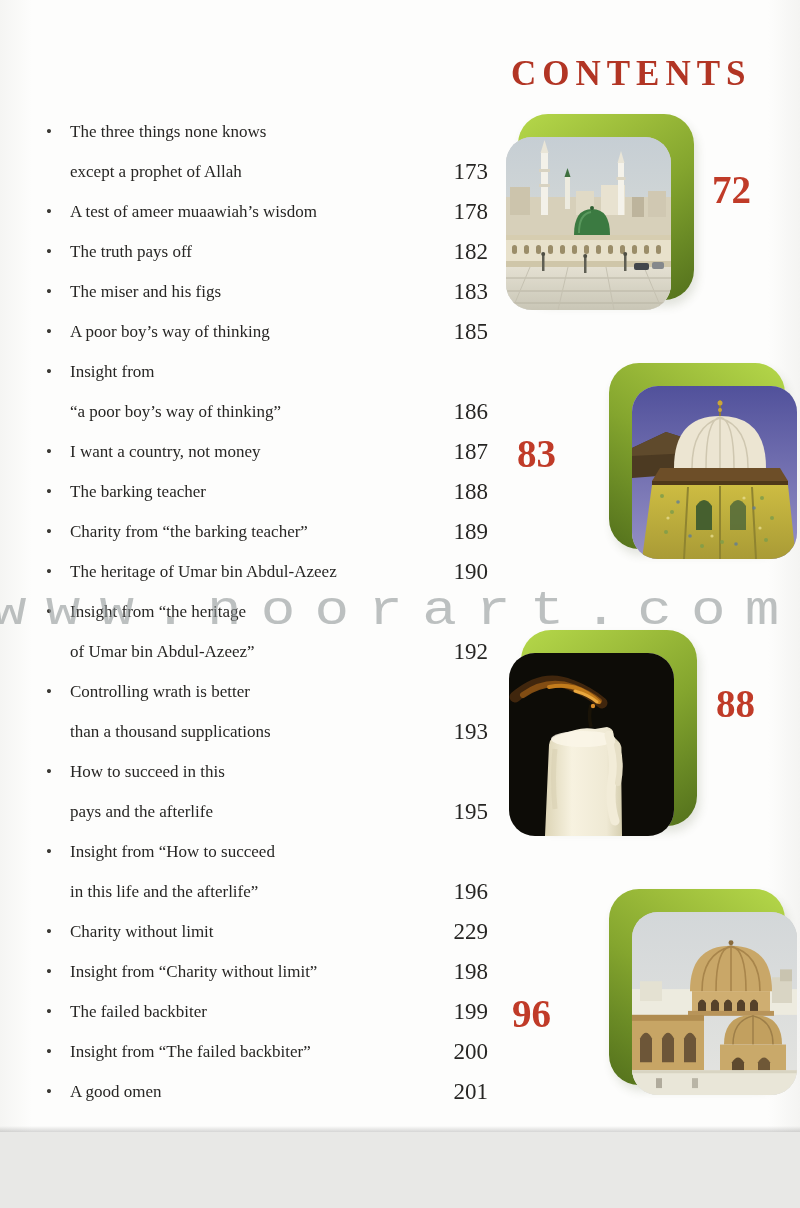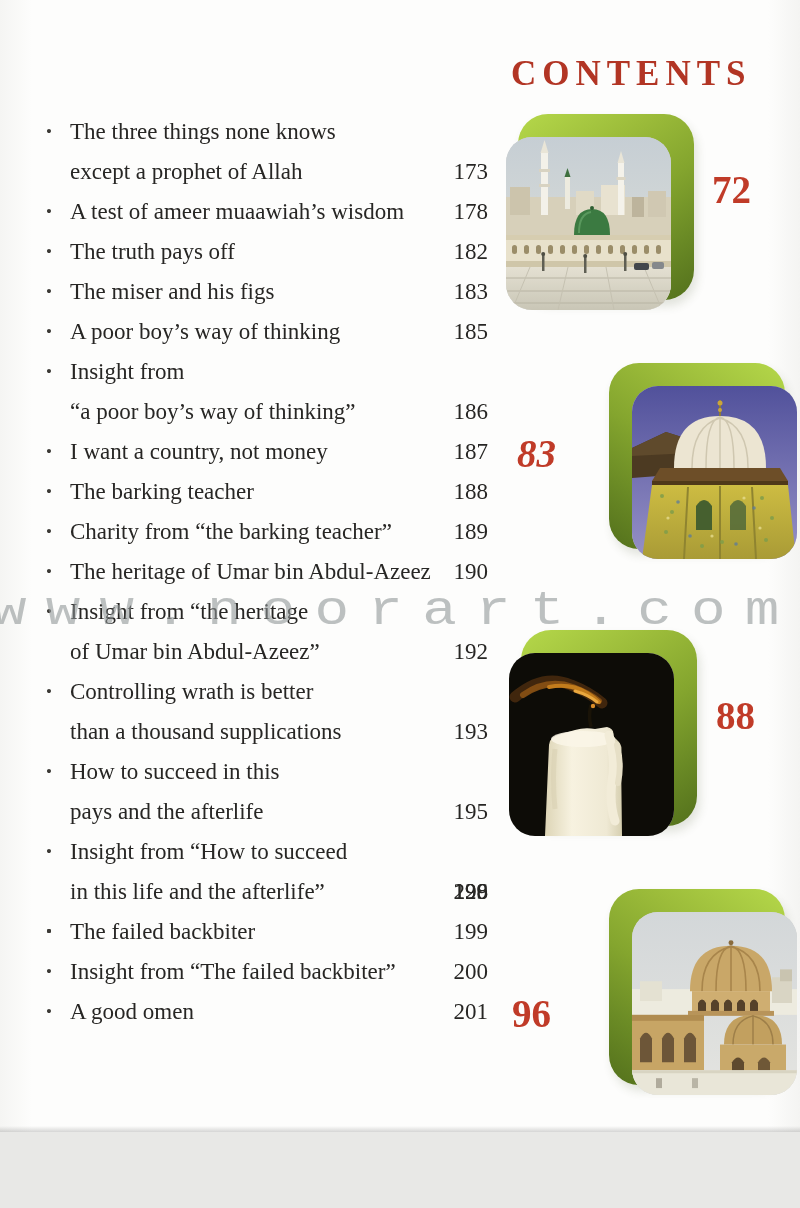--- a/index.html
+++ b/index.html
@@ -8,21 +8,21 @@
     background:linear-gradient(90deg,#f5f5f3 0%,#fdfdfc 4%,#fdfdfc 96%,#f4f4f2 100%);
     font-family:"Liberation Serif",serif;
   }
   .contents-title{
     position:absolute;left:511px;top:54px;margin:0;
     font-size:35px;font-weight:700;letter-spacing:6px;color:#b23524;
     font-family:"Liberation Serif",serif;white-space:nowrap;
   }
   .toc{position:absolute;left:44px;top:112px;width:444px;z-index:2;}
   .toc-entry{position:relative;padding-left:26px;padding-right:50px;}
-  .toc-line{font-size:23px;line-height:40px;color:#272624;white-space:nowrap;}
+  .toc-line{font-size:17px;line-height:40px;color:#272624;white-space:nowrap;}
   .bullet{position:absolute;left:2px;top:0;line-height:40px;font-size:17px;color:#3c3a36;}
   .toc-page{position:absolute;right:0;bottom:0;line-height:40px;font-size:23px;color:#272624;}
   .watermark{
     position:absolute;left:-8px;top:584px;z-index:40;white-space:nowrap;
     font-family:"Liberation Mono",monospace;font-size:48px;letter-spacing:16px;
     color:#8f9596;opacity:0.58;transform:scaleX(1.2);transform-origin:left center;
     pointer-events:none;
   }
   .tile{position:absolute;width:188px;height:196px;z-index:10;}
   .tile.tall{height:206px;}
@@ -167,25 +167,31 @@
       <span class="bullet">•</span>
       <div class="toc-lines">
           <div class="toc-line">Insight from “How to succeed</div>
           <div class="toc-line">in this life and the afterlife”</div>
         </div>
       <span class="toc-page">196</span>
     </div>
 
     <div class="toc-entry">
       <span class="bullet">•</span>
+      <div class="toc-lines">
+          <div class="toc-line">Charity without limit</div>
+        </div>
       <span class="toc-page">229</span>
     </div>
 
     <div class="toc-entry">
       <span class="bullet">•</span>
+      <div class="toc-lines">
+          <div class="toc-line">Insight from “Charity without limit”</div>
+        </div>
       <span class="toc-page">198</span>
     </div>
 
     <div class="toc-entry">
       <span class="bullet">•</span>
       <div class="toc-lines">
           <div class="toc-line">The failed backbiter</div>
         </div>
       <span class="toc-page">199</span>
     </div>
@@ -323,21 +329,21 @@
         </g>
         <g fill="#e3d98a" opacity="0.85">
           <circle cx="36" cy="132" r="1.6"></circle>
             <circle cx="128" cy="142" r="1.6"></circle>
             <circle cx="80" cy="150" r="1.6"></circle>
             <circle cx="112" cy="112" r="1.6"></circle>
         </g>
       </svg>
     </div>
   </div>
-  <div class="tile-number" style="left:517px;top:434px;font-style:italic;">83</div>
+  <div class="tile-number" style="left:517px;top:434px;">83</div>
 
   <div class="tile left tall" style="left:509px;top:630px;">
     <div class="slab"></div>
     <div class="photo">
       <svg viewBox="0 0 165 183" preserveAspectRatio="none">
         <defs>
           <linearGradient id="g3c" x1="0" y1="0" x2="1" y2="0">
               <stop offset="0" stop-color="#ddd5b6"></stop>
               <stop offset="0.35" stop-color="#f7f2e0"></stop>
               <stop offset="0.8" stop-color="#efe9d4"></stop>
@@ -352,21 +358,21 @@
         <path d="M82 52 Q79 62 82 74" stroke="#191307" stroke-width="3.5" fill="none"></path>
         <circle cx="84" cy="53" r="2.2" fill="#d98c2a"></circle>
         <path d="M40 92 Q40 84 52 81 L66 77 Q76 74 86 76 L98 74 Q106 76 104 83 L108 87 Q114 92 112 100 L113 183 L36 183 Z" fill="url(#g3c)"></path>
         <ellipse cx="74" cy="86" rx="32" ry="8" fill="#faf6e8" opacity="0.85"></ellipse>
         <path d="M100 82 q7 26 3 46 q-3 22 3 40" stroke="#f2ecd8" stroke-width="9" fill="none" stroke-linecap="round"></path>
         <path d="M108 92 q5 20 1 38" stroke="#e6dfc6" stroke-width="6" fill="none" stroke-linecap="round"></path>
         <path d="M46 96 q-3 30 0 60" stroke="#d8d1b2" stroke-width="5" fill="none" opacity="0.6"></path>
       </svg>
     </div>
   </div>
-  <div class="tile-number" style="left:716px;top:684px;margin-top:12px;">88</div>
+  <div class="tile-number" style="left:716px;top:684px;">88</div>
 
   <div class="tile right tall" style="left:609px;top:889px;">
     <div class="slab"></div>
     <div class="photo">
       <svg viewBox="0 0 165 185" preserveAspectRatio="none">
         <defs>
           <linearGradient id="g4s" x1="0" y1="0" x2="0" y2="1">
               <stop offset="0" stop-color="#d3d7d9"></stop>
               <stop offset="1" stop-color="#e4e4e0"></stop>
             </linearGradient>

